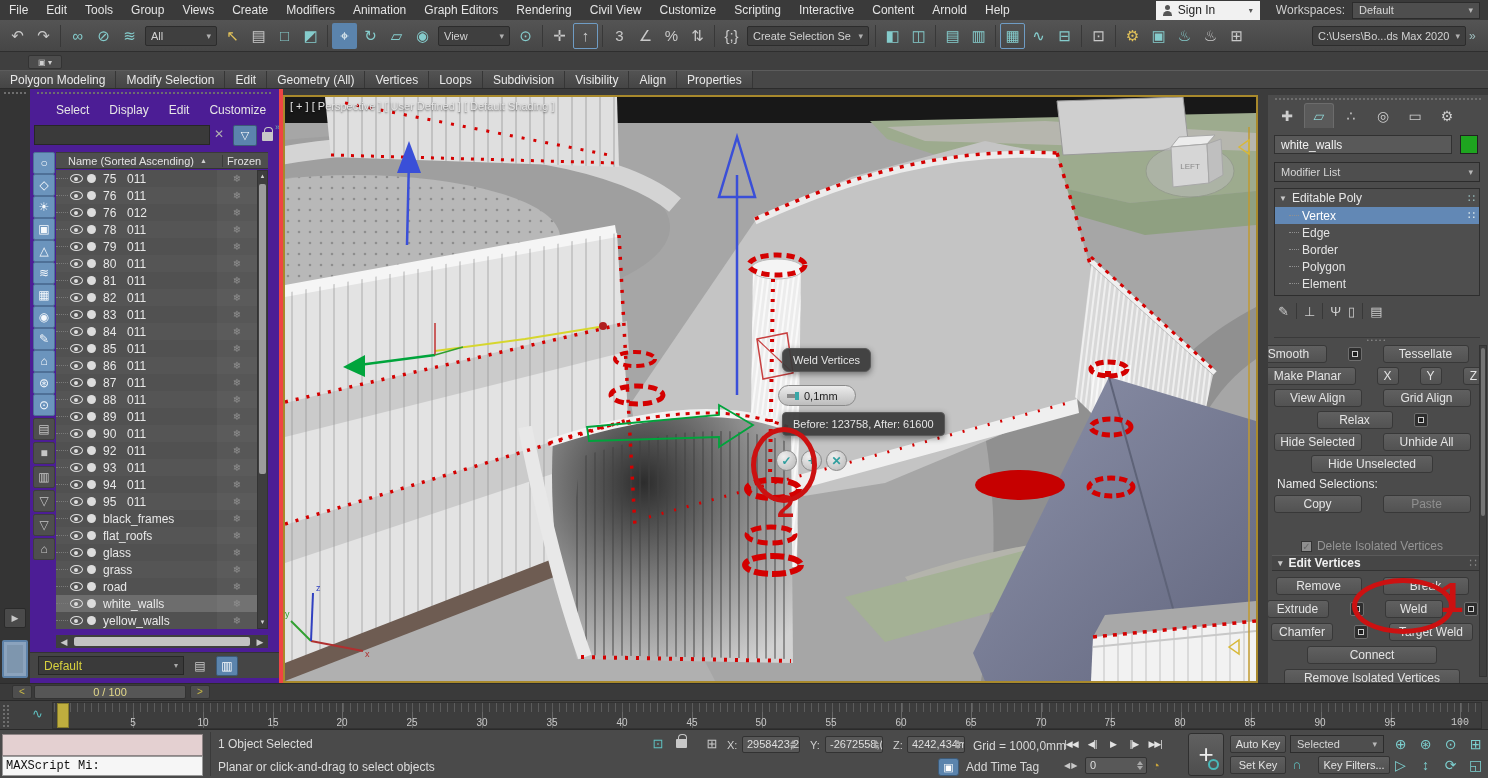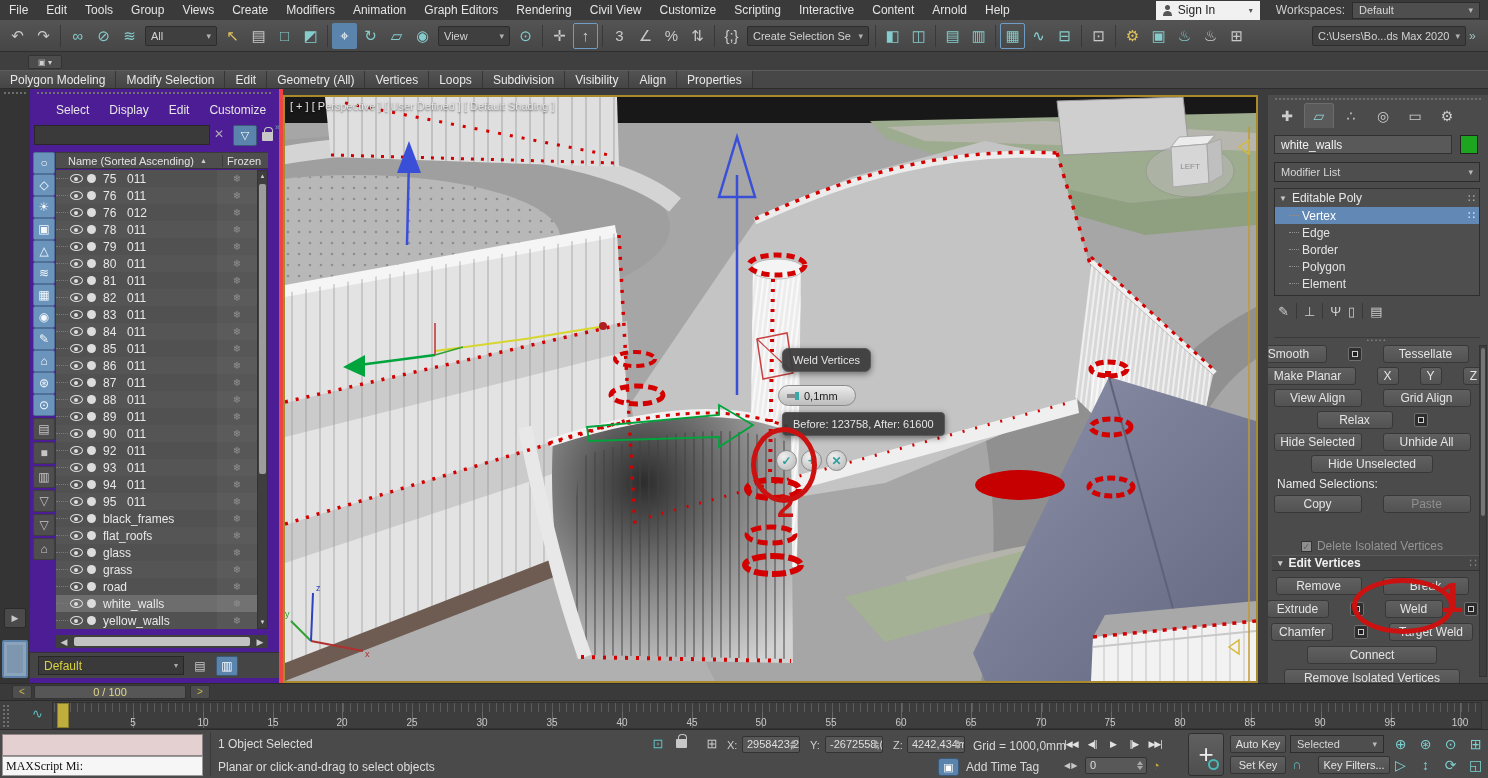--- a/index.html
+++ b/index.html
@@ -110,21 +110,21 @@
   #tl-grip{position:absolute;left:2px;top:3px;width:8px;height:23px;background-image:radial-gradient(#6e6e6e 1px,transparent 1.2px);background-size:4px 4px}
   #tl-ruler{position:absolute;left:52px;right:6px;top:1px;height:27px;background:#3d3d3d;border:1px solid #313131}
   #tl-minor{position:absolute;left:0;top:0;right:0;height:9px;background:repeating-linear-gradient(90deg,#5c5c5c 0 1px,transparent 1px 6.99px);background-position:10px 0}
   #tl-major{position:absolute;inset:0;background:repeating-linear-gradient(90deg,#676767 0 1px,transparent 1px 69.87px);background-position:10px 0}
   .tl-label{position:absolute;bottom:1px;transform:translateX(-50%);font-size:10px;color:#c9c9c9}
   #tl-slider{position:absolute;left:57px;top:2px;width:12px;height:25px;background:#bfae3e;border:1px solid #877d2c}
 
   
   #statusbar{position:absolute;left:0;top:729px;width:100%;height:49px;background:#4a4a4a;border-top:1px solid #2a2a2a;font-size:12px}
   #ms-pink{position:absolute;left:2px;top:4px;width:201px;height:22px;background:#e4d0d1;border:1px solid #8f8586}
-  #ms-white{position:absolute;left:2px;top:26px;width:201px;height:20px;background:#f6f6f6;border:1px solid #9a9a9a;color:#111;font-family:Liberation Serif, serif;font-size:12px;line-height:18px;padding-left:3px;overflow:hidden;white-space:nowrap}
+  #ms-white{position:absolute;left:2px;top:26px;width:201px;height:20px;background:#f6f6f6;border:1px solid #9a9a9a;color:#111;font-family:Liberation Mono, monospace;font-size:12px;line-height:18px;padding-left:3px;overflow:hidden;white-space:nowrap}
   #sb-div1{position:absolute;left:210px;top:2px;width:1px;height:44px;background:#3a3a3a}
   #sb-sel{position:absolute;left:218px;top:7px;color:#dcdcdc}
   #sb-prompt{position:absolute;left:218px;top:30px;color:#dcdcdc}
   .sbico{position:absolute;top:6px;font-size:13px;color:#c8c8c8;width:20px;text-align:center}
   #sb-isolate{left:648px;color:#5fc0c0}
   #sb-lock{left:676px;top:9px}
   #sb-offs{left:702px}
   .coordlab{position:absolute;top:9px;font-size:11px;color:#cfcfcf}
   .field{position:absolute;top:6px;height:17px;background:#585858;border:1px solid #323232;border-radius:2px;color:#dedede;font-size:11px;line-height:15px;padding:0 12px 0 4px;white-space:nowrap;overflow:hidden}
   .field::before{content:"";position:absolute;right:3px;top:3px;border-left:3px solid transparent;border-right:3px solid transparent;border-bottom:4px solid #a8a8a8}
@@ -1204,21 +1204,21 @@
       <span class="tl-label" style="left: 761px;"><span>50</span></span>
       <span class="tl-label" style="left: 831px;"><span>55</span></span>
       <span class="tl-label" style="left: 901px;"><span>60</span></span>
       <span class="tl-label" style="left: 971px;"><span>65</span></span>
       <span class="tl-label" style="left: 1041px;"><span>70</span></span>
       <span class="tl-label" style="left: 1110px;"><span>75</span></span>
       <span class="tl-label" style="left: 1180px;"><span>80</span></span>
       <span class="tl-label" style="left: 1250px;"><span>85</span></span>
       <span class="tl-label" style="left: 1320px;"><span>90</span></span>
       <span class="tl-label" style="left: 1390px;"><span>95</span></span>
-      <span class="tl-label" style="left: 1460px;"><span>100</span></span>
+      <span class="tl-label" style="left: 1460px; font-family: Liberation Mono, monospace;"><span>100</span></span>
     </div>
   <div id="tl-slider"></div>
 </div>
 
 <div id="statusbar">
   <div id="ms-pink"></div>
   <div id="ms-white">MAXScript Mi:</div>
   <div id="sb-div1"></div>
   <div id="sb-sel">1 Object Selected</div>
   <div id="sb-prompt">Planar or click-and-drag to select objects</div>

